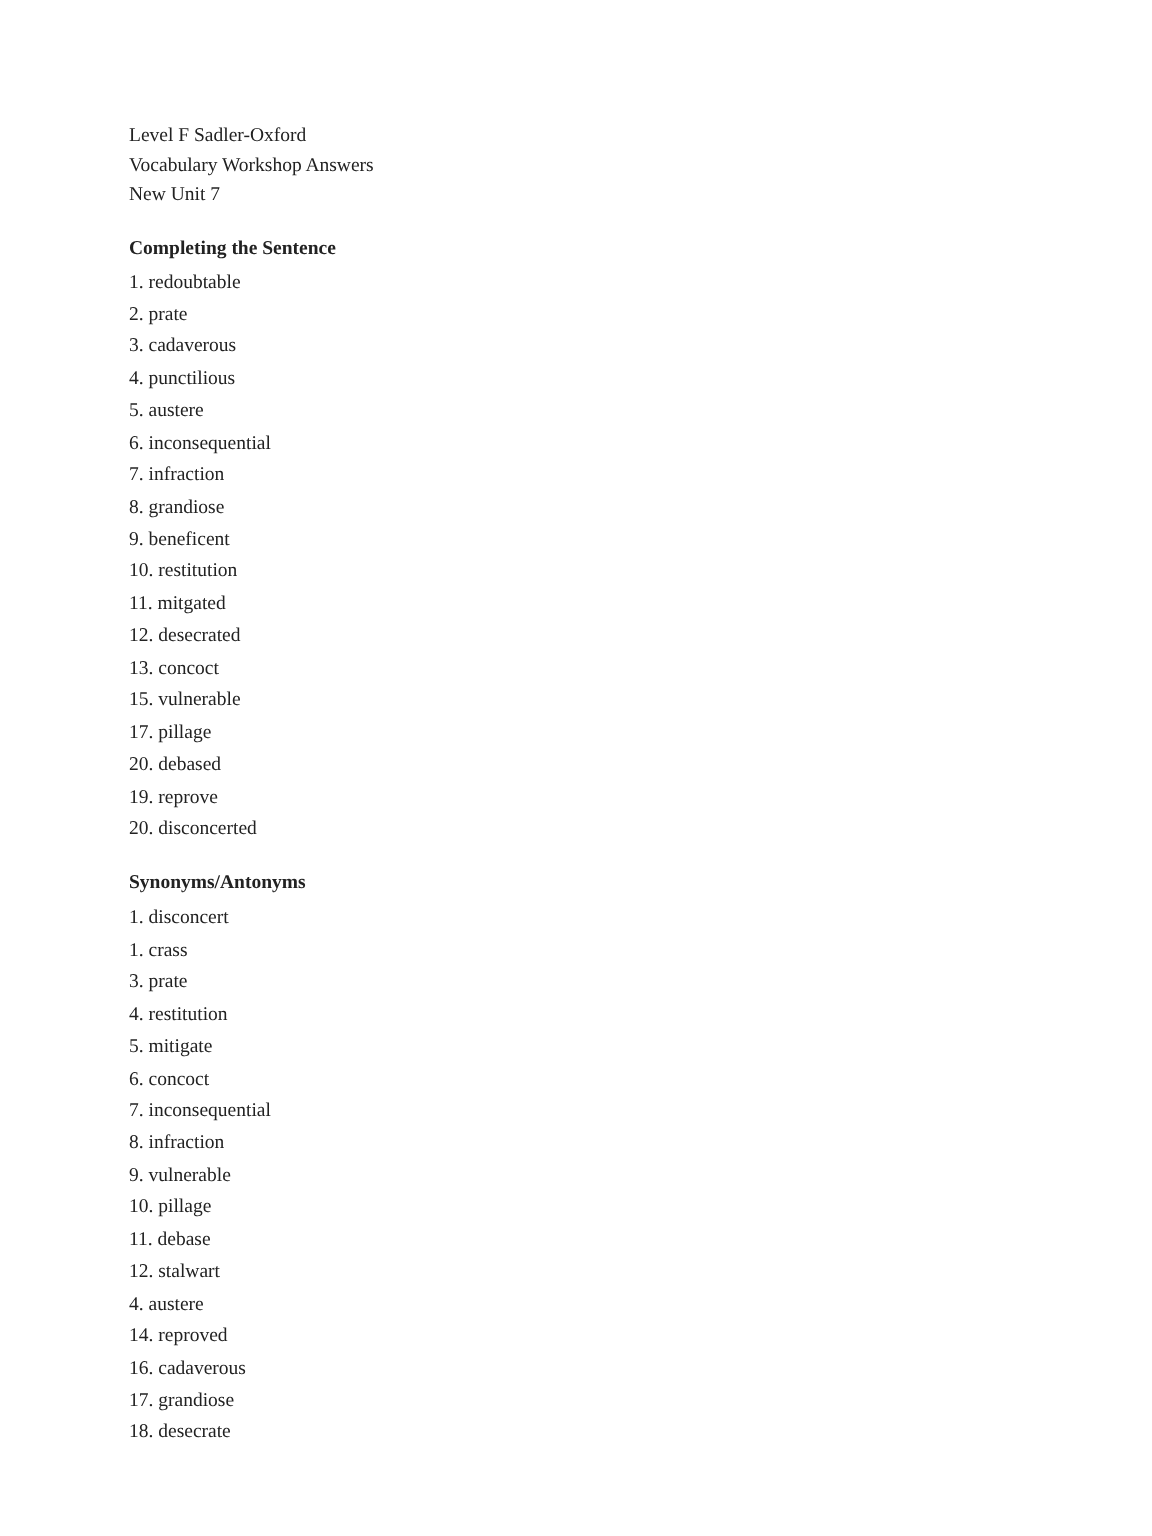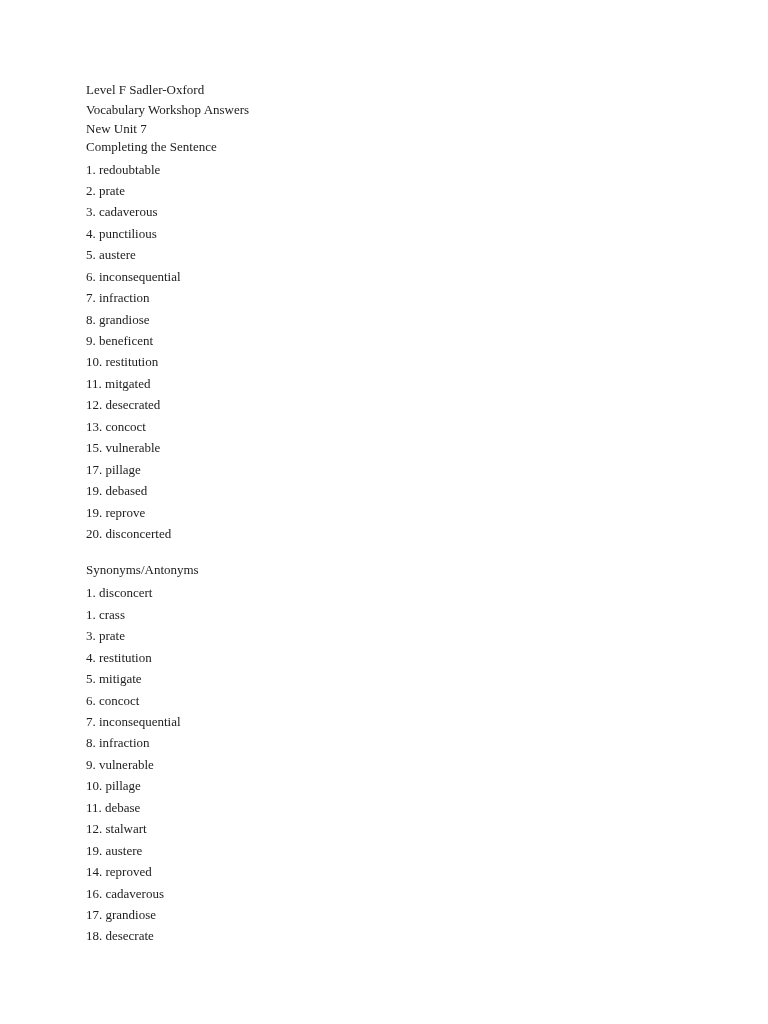--- a/index.html
+++ b/index.html
@@ -10,24 +10,25 @@
     body {
       background: #ffffff;
       font-family: 'Times New Roman', Times, serif;
       font-size: 13px;
       color: #222222;
       padding: 80px 86px;
       width: 768px;
       min-height: 1024px;
     }
     .header-block {
+      margin-bottom: 18px;
       line-height: 1.5;
     }
     .section-title {
-      font-weight: normal;
+      font-weight: bold;
       margin-bottom: 4px;
     }
     .section-list {
       line-height: 1.65;
       margin-bottom: 18px;
     }
     .section-list div {
       line-height: 1.65;
     }
   </style>
@@ -51,40 +52,40 @@
       <div>6. inconsequential</div>
       <div>7. infraction</div>
       <div>8. grandiose</div>
       <div>9. beneficent</div>
       <div>10. restitution</div>
       <div>11. mitgated</div>
       <div>12. desecrated</div>
       <div>13. concoct</div>
       <div>15. vulnerable</div>
       <div>17. pillage</div>
-      <div>19. debased</div>
+      <div>20. debased</div>
       <div>19. reprove</div>
       <div>20. disconcerted</div>
     </div>
 </div>
 
 <div>
   <div class="section-title">Synonyms/Antonyms</div>
   <div class="section-list" id="synonyms-list">
       <div>1. disconcert</div>
       <div>1. crass</div>
       <div>3. prate</div>
       <div>4. restitution</div>
       <div>5. mitigate</div>
       <div>6. concoct</div>
       <div>7. inconsequential</div>
       <div>8. infraction</div>
       <div>9. vulnerable</div>
       <div>10. pillage</div>
       <div>11. debase</div>
       <div>12. stalwart</div>
-      <div>19. austere</div>
+      <div>4. austere</div>
       <div>14. reproved</div>
       <div>16. cadaverous</div>
       <div>17. grandiose</div>
       <div>18. desecrate</div>
     </div>
 </div>
 
 </body></html>

